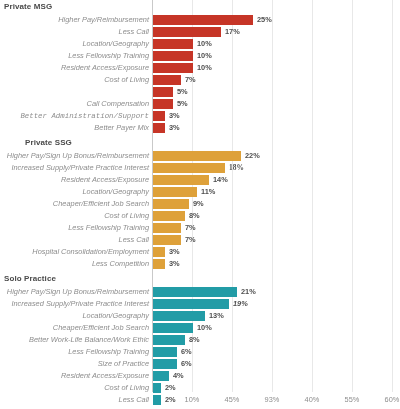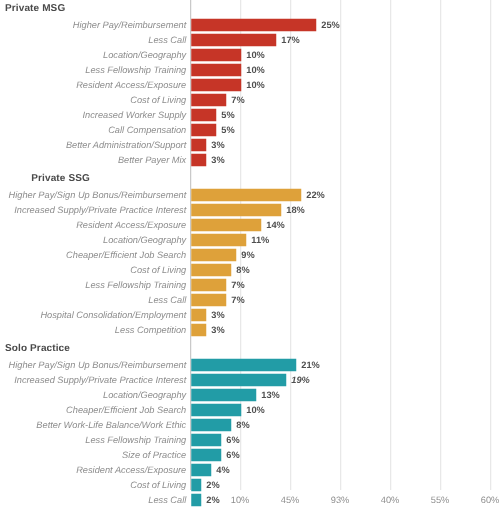--- a/index.html
+++ b/index.html
@@ -161,31 +161,30 @@
             <div class="row-label" style="right: 251px;">Resident Access/Exposure</div>
             <div class="bar" style="left: 153px; width: 40px; background: rgb(198, 53, 39);"></div>
             <div class="bar-value" style="left: 197px;">10%</div>
           </div>
           <div class="row">
             <div class="row-label" style="right: 251px;">Cost of Living</div>
             <div class="bar" style="left: 153px; width: 28px; background: rgb(198, 53, 39);"></div>
             <div class="bar-value" style="left: 185px;">7%</div>
           </div>
           <div class="row">
-            <div class="row-label" style="right: 251px;">Increased Worker Supply</div>
             <div class="bar" style="left: 153px; width: 20px; background: rgb(198, 53, 39);"></div>
             <div class="bar-value" style="left: 177px;">5%</div>
           </div>
           <div class="row">
             <div class="row-label" style="right: 251px;">Call Compensation</div>
             <div class="bar" style="left: 153px; width: 20px; background: rgb(198, 53, 39);"></div>
             <div class="bar-value" style="left: 177px;">5%</div>
           </div>
           <div class="row">
-            <div class="row-label" style="right: 251px;">Better Administration/Support</div>
+            <div class="row-label" style="right: 251px; font-family: Liberation Mono, monospace;">Better Administration/Support</div>
             <div class="bar" style="left: 153px; width: 12px; background: rgb(198, 53, 39);"></div>
             <div class="bar-value" style="left: 169px;">3%</div>
           </div>
           <div class="row">
             <div class="row-label" style="right: 251px;">Better Payer Mix</div>
             <div class="bar" style="left: 153px; width: 12px; background: rgb(198, 53, 39);"></div>
             <div class="bar-value" style="left: 169px;">3%</div>
           </div>
         </div>
       </div>
@@ -193,21 +192,21 @@
         <div class="group-title" style="top: 2px; padding-left: 21px;">Private SSG</div>
         <div class="rows" style="top: 14px;">
           <div class="row">
             <div class="row-label" style="right: 251px;">Higher Pay/Sign Up Bonus/Reimbursement</div>
             <div class="bar" style="left: 153px; width: 88px; background: rgb(222, 161, 58);"></div>
             <div class="bar-value" style="left: 245px;">22%</div>
           </div>
           <div class="row">
             <div class="row-label" style="right: 251px;">Increased Supply/Private Practice Interest</div>
             <div class="bar" style="left: 153px; width: 72px; background: rgb(222, 161, 58);"></div>
-            <div class="bar-value" style="left: 229px;">18%</div>
+            <div class="bar-value" style="left: 229px; font-family: Liberation Serif, serif;">18%</div>
           </div>
           <div class="row">
             <div class="row-label" style="right: 251px;">Resident Access/Exposure</div>
             <div class="bar" style="left: 153px; width: 56px; background: rgb(222, 161, 58);"></div>
             <div class="bar-value" style="left: 213px;">14%</div>
           </div>
           <div class="row">
             <div class="row-label" style="right: 251px;">Location/Geography</div>
             <div class="bar" style="left: 153px; width: 44px; background: rgb(222, 161, 58);"></div>
             <div class="bar-value" style="left: 201px;">11%</div>

